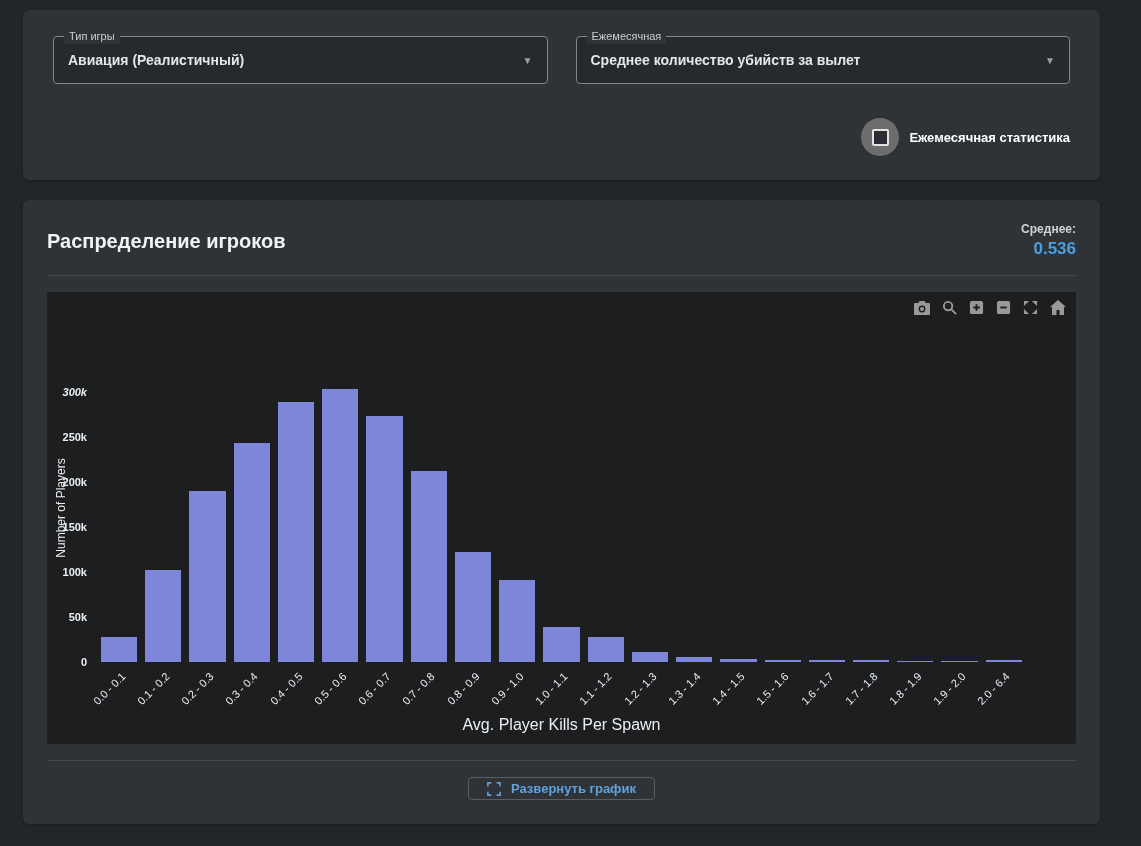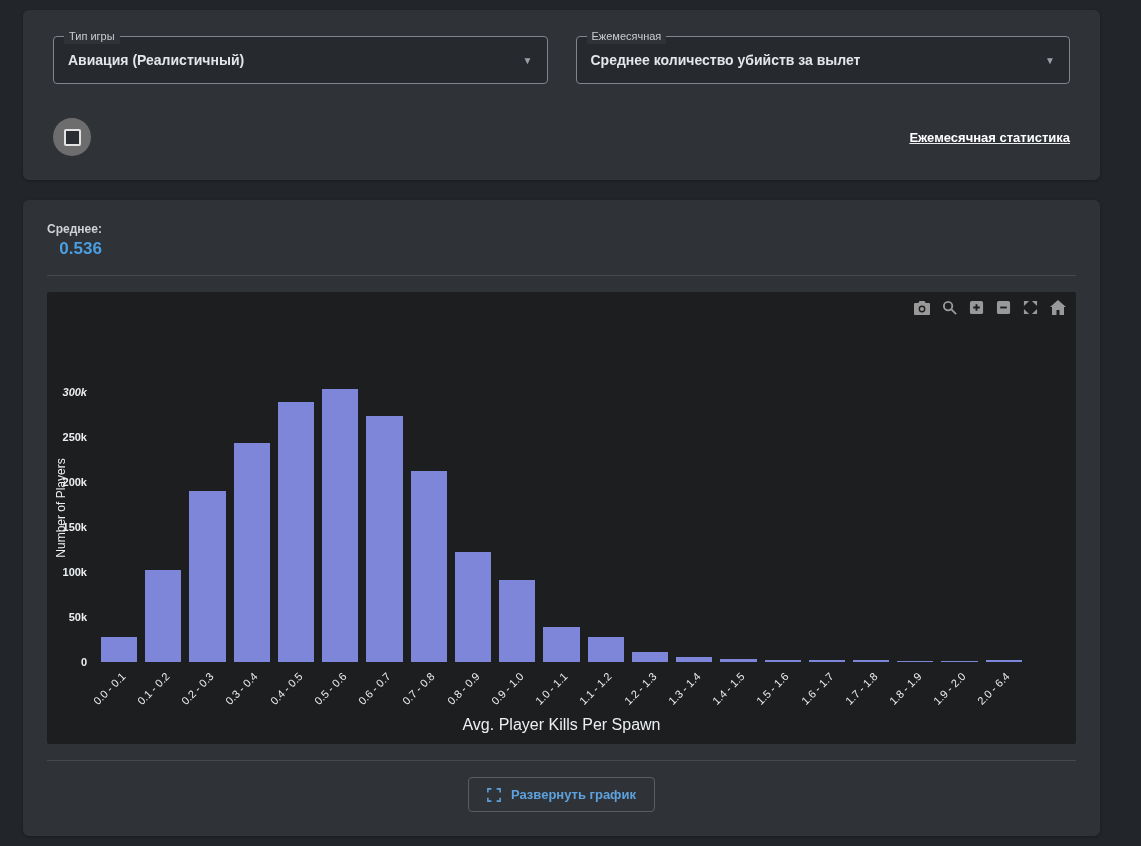--- a/index.html
+++ b/index.html
@@ -46,24 +46,23 @@
     color: #e4e6e9;
   }
   .field-chevron {
     margin-left: auto;
     font-size: 10px;
     color: #9aa0a6;
   }
   .checkbox-row {
     margin-top: 34px;
     display: flex;
-    justify-content: space-between;
+    justify-content: flex-end;
     align-items: center;
     gap: 10px;
-    text-decoration: underline;
   }
   .checkbox-ripple {
     width: 38px;
     height: 38px;
     border-radius: 50%;
     background: #6d6d6d;
     display: flex;
     align-items: center;
     justify-content: center;
     cursor: pointer;
@@ -175,21 +174,21 @@
     font-size: 16px;
     font-weight: 400;
     color: #eceff1;
   }
   
   .expand-btn {
     display: flex;
     align-items: center;
     gap: 10px;
     margin: 16px auto 0;
-    padding: 9px 18px;
+    padding: 3px 18px;
     background: transparent;
     border: 1px solid #5a5d61;
     border-radius: 4px;
     color: #5ea1dc;
     font-family: "Liberation Sans", sans-serif;
     font-size: 13px;
     font-weight: 700;
     cursor: pointer;
   }
 </style>
@@ -214,20 +213,21 @@
     <div class="checkbox-row">
       <span class="checkbox-ripple">
         <span class="checkbox-box"></span>
       </span>
       <span class="checkbox-label">Ежемесячная статистика</span>
     </div>
   </div>
 
   <div class="panel distribution-panel">
     <div class="dist-header">
+      <div class="dist-title">Распределение игроков</div>
       <div class="median-block">
         <div class="median-label">Среднее:</div>
         <div class="median-value">0.536</div>
       </div>
     </div>
     <hr class="divider">
 
     <div class="chart">
       <div class="modebar">
         <span class="modebar-btn">

